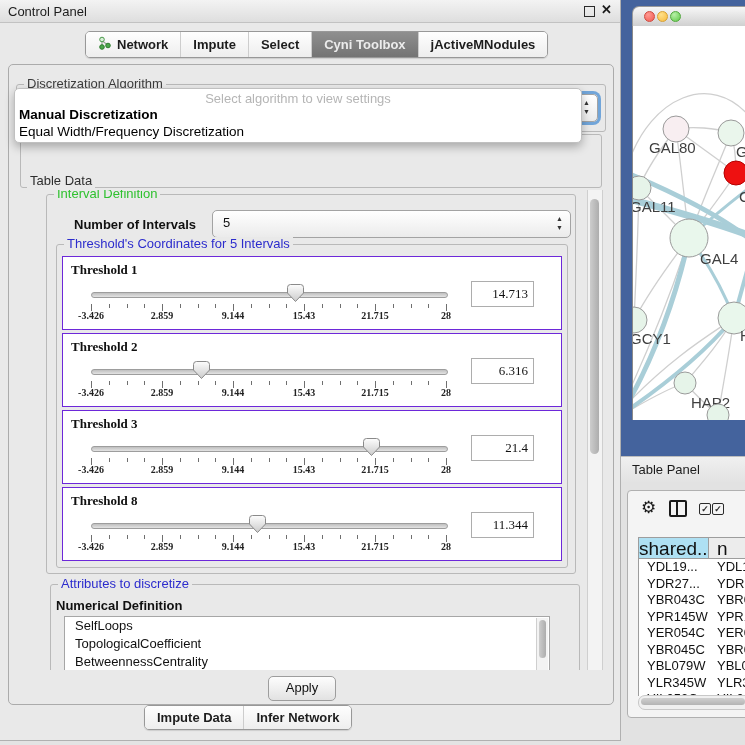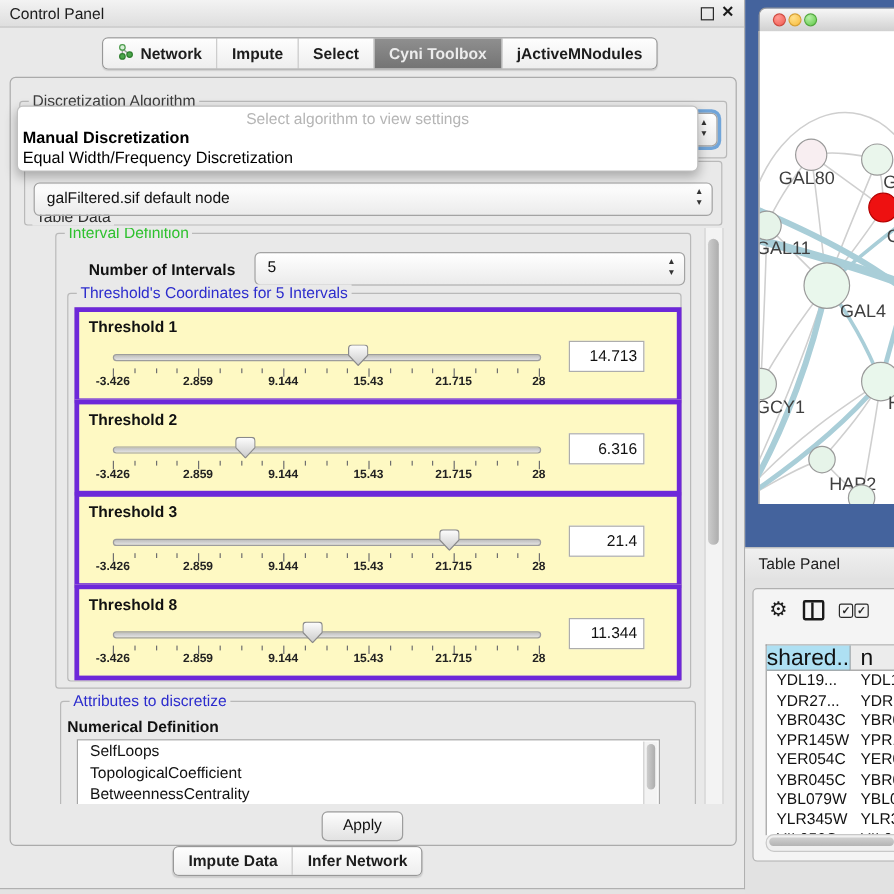--- a/index.html
+++ b/index.html
@@ -37,21 +37,21 @@
   #algo-popup{left:14px;top:88px;width:566px;height:53px;background:#fff;border:1px solid #c0c0c0;border-radius:5px;box-shadow:0 4px 10px rgba(0,0,0,.28);}
   #algo-prompt{left:0;top:2px;width:100%;text-align:center;font-size:13px;color:#b5b5b5;}
   .popup-opt{position:absolute;left:4px;font-size:13.5px;color:#000;white-space:nowrap;}
 
   
   #scrollview{left:14px;top:190px;width:572px;height:480px;overflow:hidden;}
   .vscroll{position:absolute;background:#f3f3f3;border-left:1px solid #cfcfcf;border-right:1px solid #cfcfcf;}
   .vthumb{position:absolute;left:2px;width:9px;border-radius:5px;background:linear-gradient(90deg,#cdcdcd,#adadad);}
 
   
-  .thr-row{position:absolute;left:6px;width:498px;height:72px;background:#fef9c3;border:4px solid #6d28d9;}
+  .thr-row{position:absolute;left:6px;width:498px;height:72px;background:#ffffff;border:1px solid #6d28d9;font-family:Liberation Serif, serif;}
   .thr-label{position:absolute;left:8px;top:5px;font-size:13px;font-weight:bold;color:#111;}
   .thr-track{position:absolute;left:28px;top:35px;width:355px;height:4px;border:1px solid #9d9d9d;border-radius:3px;background:linear-gradient(#bfbfbf,#e3e3e3);}
   .thr-handle{position:absolute;top:27px;width:17px;height:18px;}
   .tick{position:absolute;width:1px;background:#6f6f6f;}
   .axis-lab{position:absolute;top:53px;transform:translateX(-50%);font-size:10px;font-weight:bold;color:#222;white-space:nowrap;}
   .thr-valuebox{position:absolute;left:408px;top:24px;width:56px;height:24px;background:#fff;border:1px solid #adadad;font-size:13px;color:#111;text-align:right;line-height:24px;padding-right:5px;}
 
   
   #attr-list{left:64px;top:616px;width:484px;height:84px;background:#fff;border:1px solid #a6a6a6;overflow:hidden;}
   .attr-item{font-size:13px;color:#111;line-height:18px;padding-left:10px;white-space:nowrap;}
@@ -132,24 +132,20 @@
     <div class="abs" id="outer-panel"></div>
 
     <div class="groupbox" style="left:16px;top:84px;width:588px;height:46px;"></div>
     <span class="grouplabel" style="left:24px;top:77px;color:#3c3c3c;">Discretization Algorithm</span>
     <div class="combo" style="left:24px;top:94px;width:572px;height:26px;box-shadow:0 0 0 3px rgba(92,153,214,.85);">
       <span class="stepper">▲<br>▼</span>
     </div>
 
     <div class="groupbox" style="left:20px;top:134px;width:580px;height:52px;"></div>
     <span class="grouplabel" style="left:27px;top:137px;color:#2e2e2e;margin-top:37px;">Table Data</span>
-    <div class="combo" style="left:28px;top:152px;width:564px;height:26px;">
-      <span class="val">galFiltered.sif default node</span>
-      <span class="stepper">▲<br>▼</span>
-    </div>
 
     <div class="abs" id="scrollview">
 
       <div class="groupbox" style="left:32px;top:4px;width:528px;height:378px;"></div>
       <span class="grouplabel" style="left:40px;top:-3px;color:#2fc12f;">Interval Definition</span>
 
       <span class="abs" style="left:60px;top:27px;font-size:13px;font-weight:bold;color:#111;">Number of Intervals</span>
       <div class="combo" style="left:198px;top:20px;width:357px;height:26px;">
         <span class="val">5</span>
         <span class="stepper">▲<br>▼</span>

